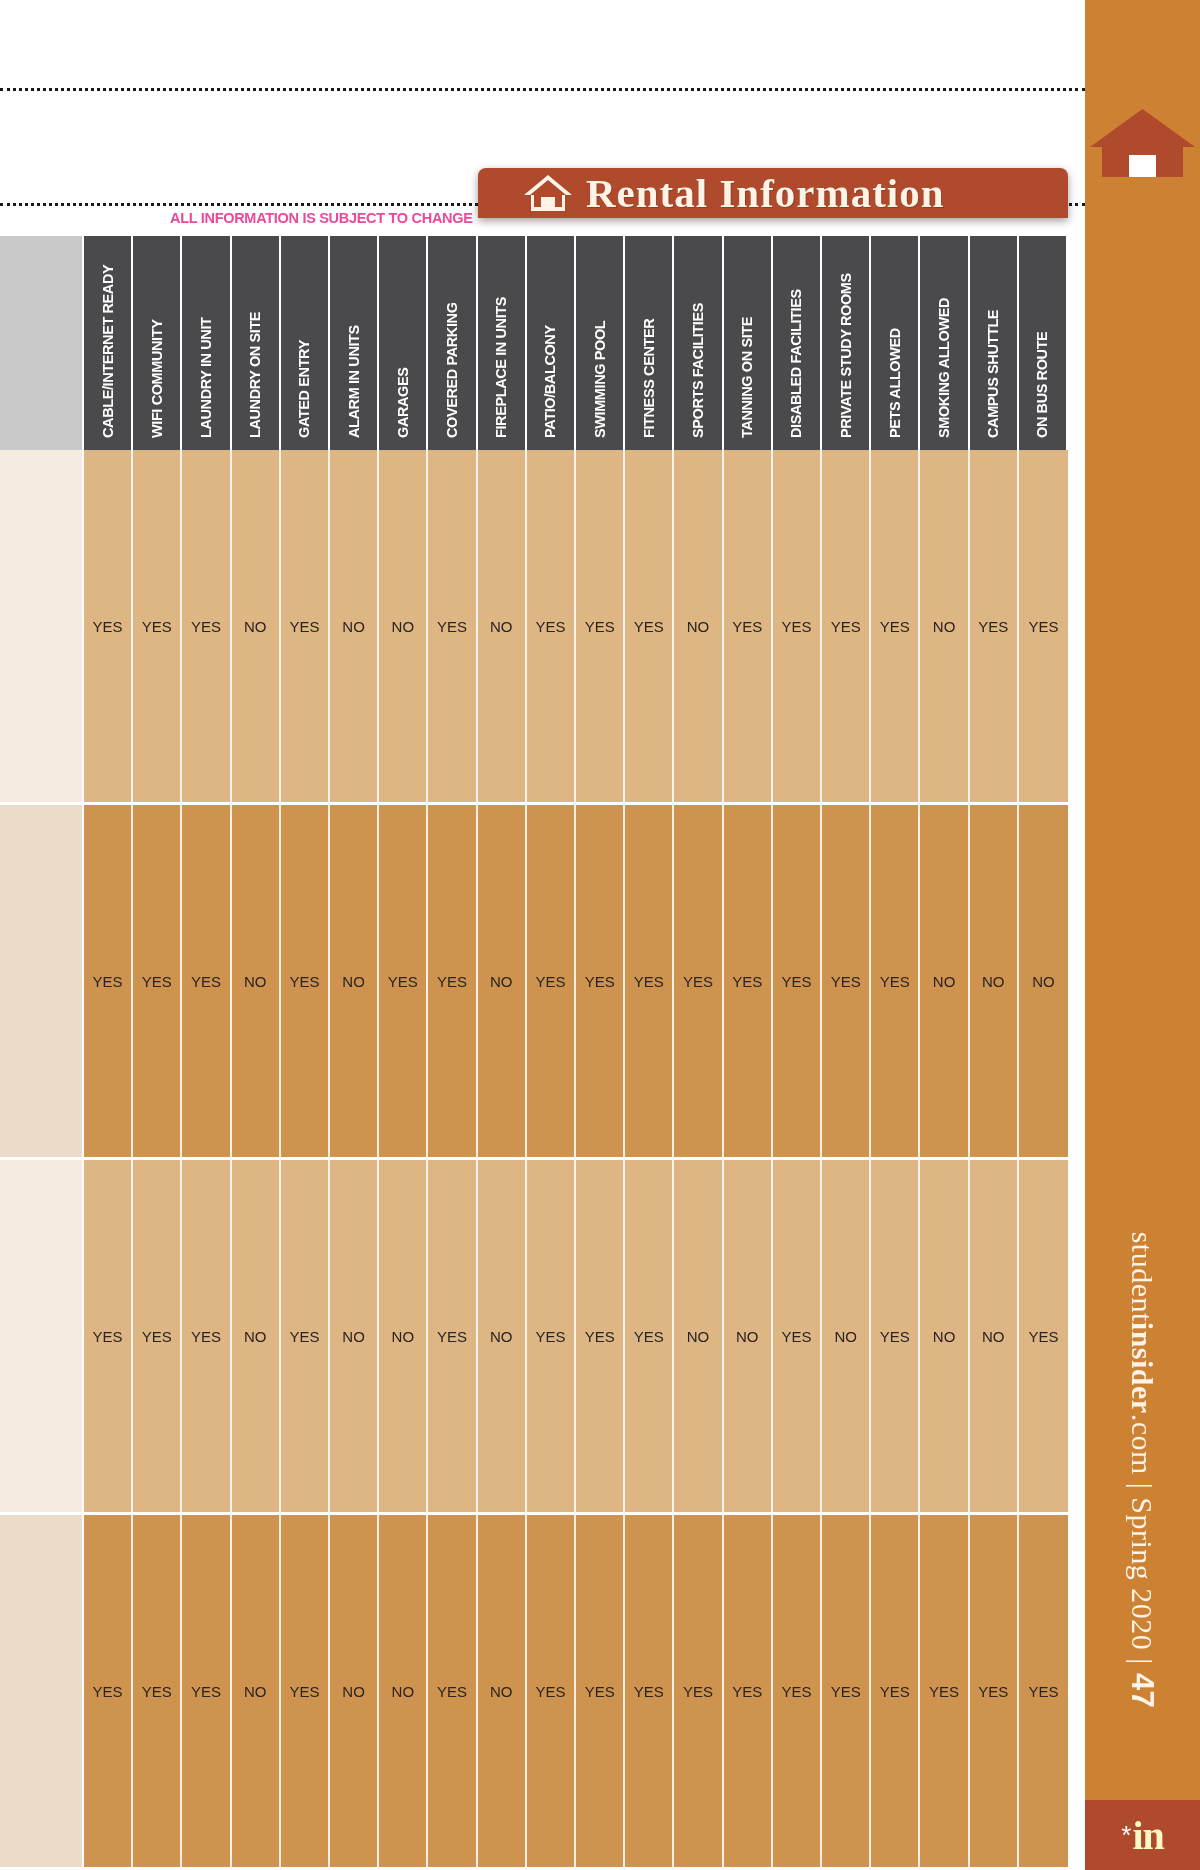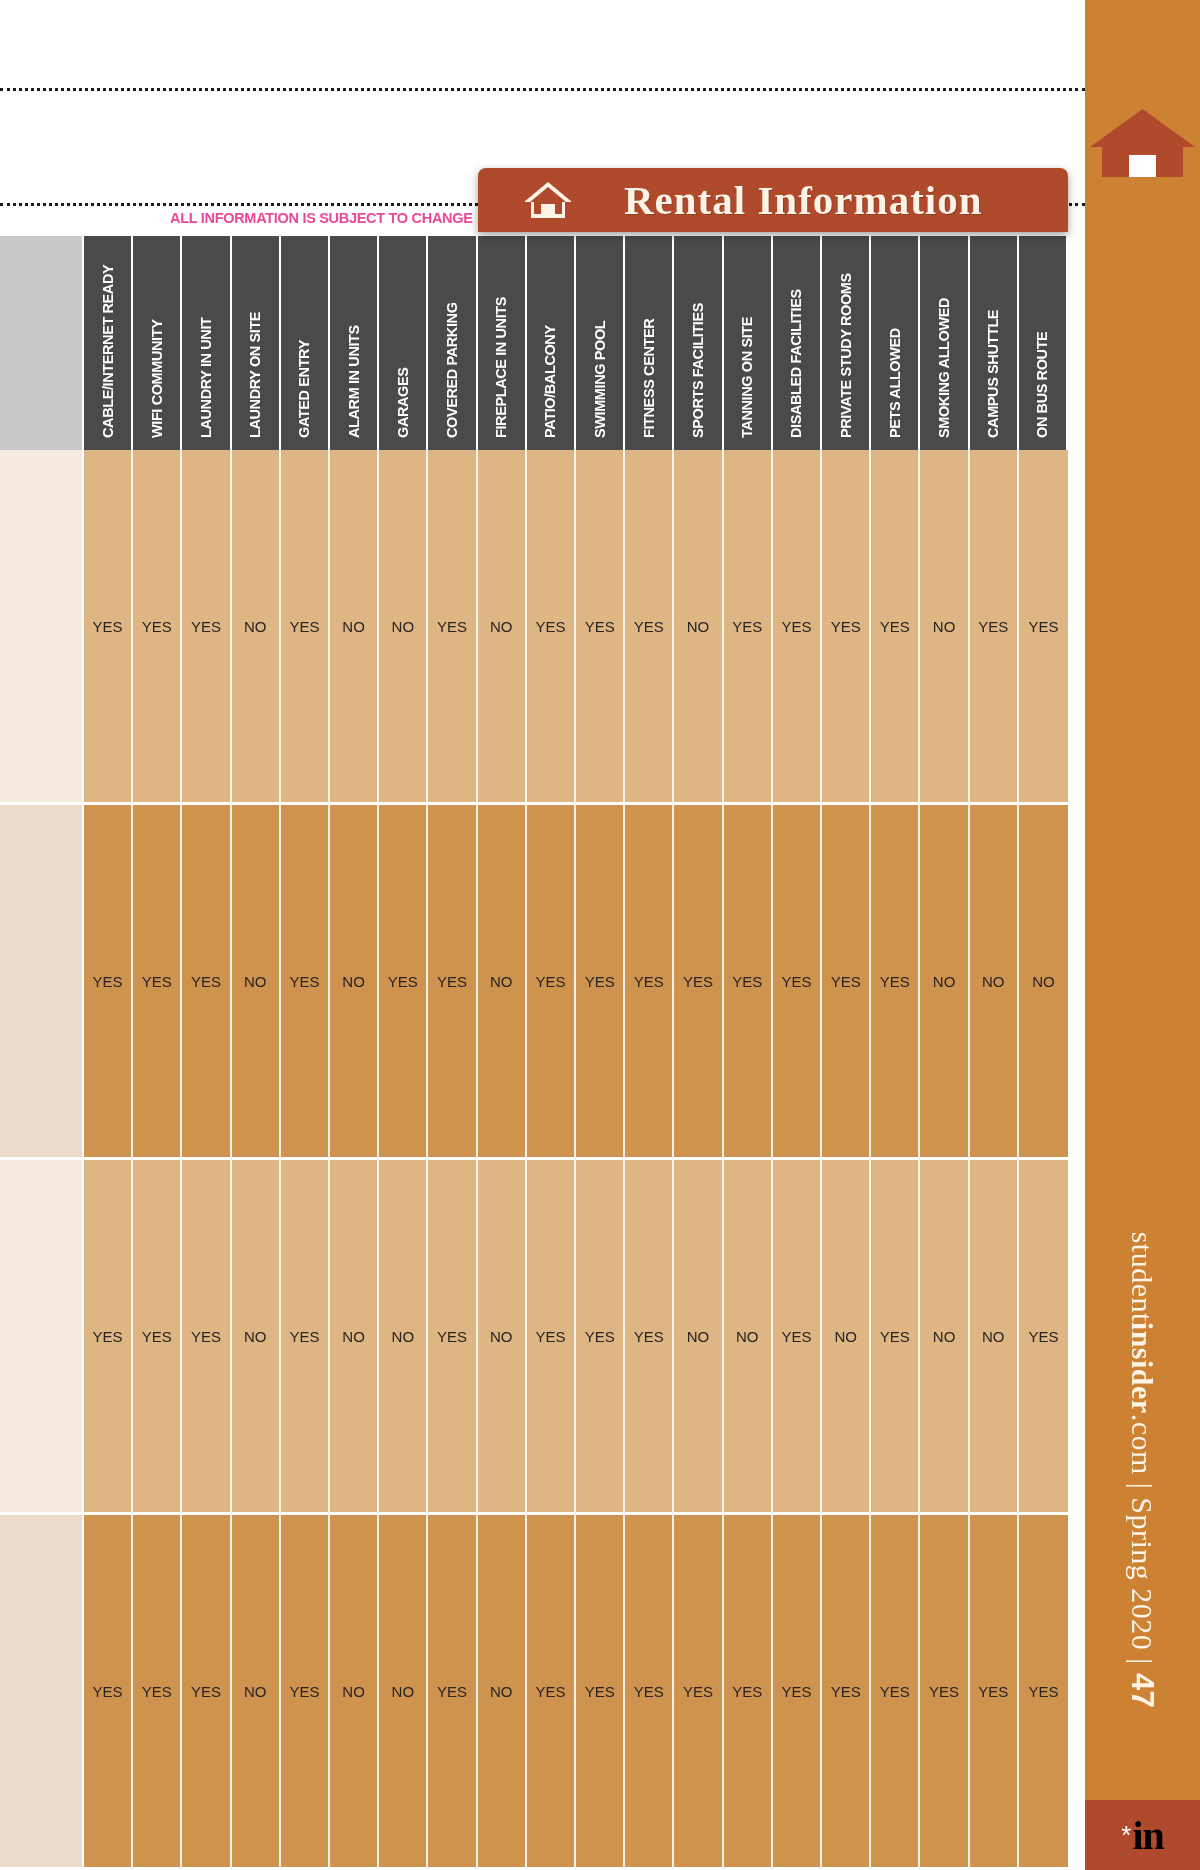--- a/index.html
+++ b/index.html
@@ -58,39 +58,38 @@
     position: absolute;
     left: 1085px; top: 1800px;
     width: 115px; height: 70px;
     background: #b04a2c;
     display: flex; align-items: center; justify-content: center;
   }
   #side-logo .mark {
     font-family: "Liberation Serif", serif;
     font-weight: bold;
     font-size: 40px;
-    color: #000000;
+    color: #fef9c3;
     letter-spacing: -1px;
   }
   #side-logo .star {
     font-size: 26px; color: #ffffff; vertical-align: top; margin-right: 1px;
   }
 
   
   #banner {
     position: absolute;
     left: 478px; top: 168px;
-    width: 590px; height: 64px;
+    width: 590px; height: 50px;
     background: #b04a2c;
     border-radius: 8px 8px 0 0;
     box-shadow: 0 3px 9px rgba(0,0,0,.38);
     display: flex; align-items: center;
     padding-left: 44px;
     z-index: 6;
-    gap: 38px;
   }
   #banner .b-house { width: 52px; height: 40px; margin-right: 12px; flex: 0 0 auto; }
   #banner .b-title {
     font-family: "Liberation Serif", serif;
     font-weight: bold;
     font-size: 41px;
     color: #fdf3e6;
     letter-spacing: 1px;
     text-shadow: 1px 1px 0 rgba(0,0,0,.18);
   }

